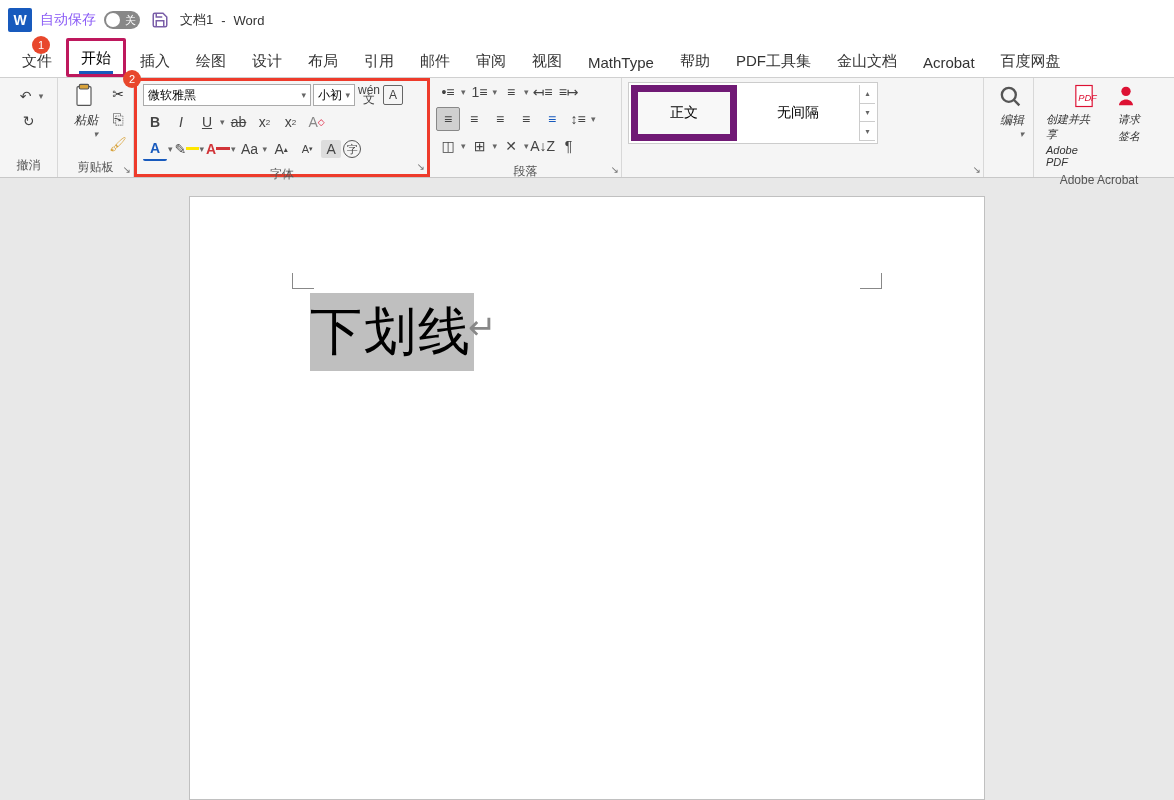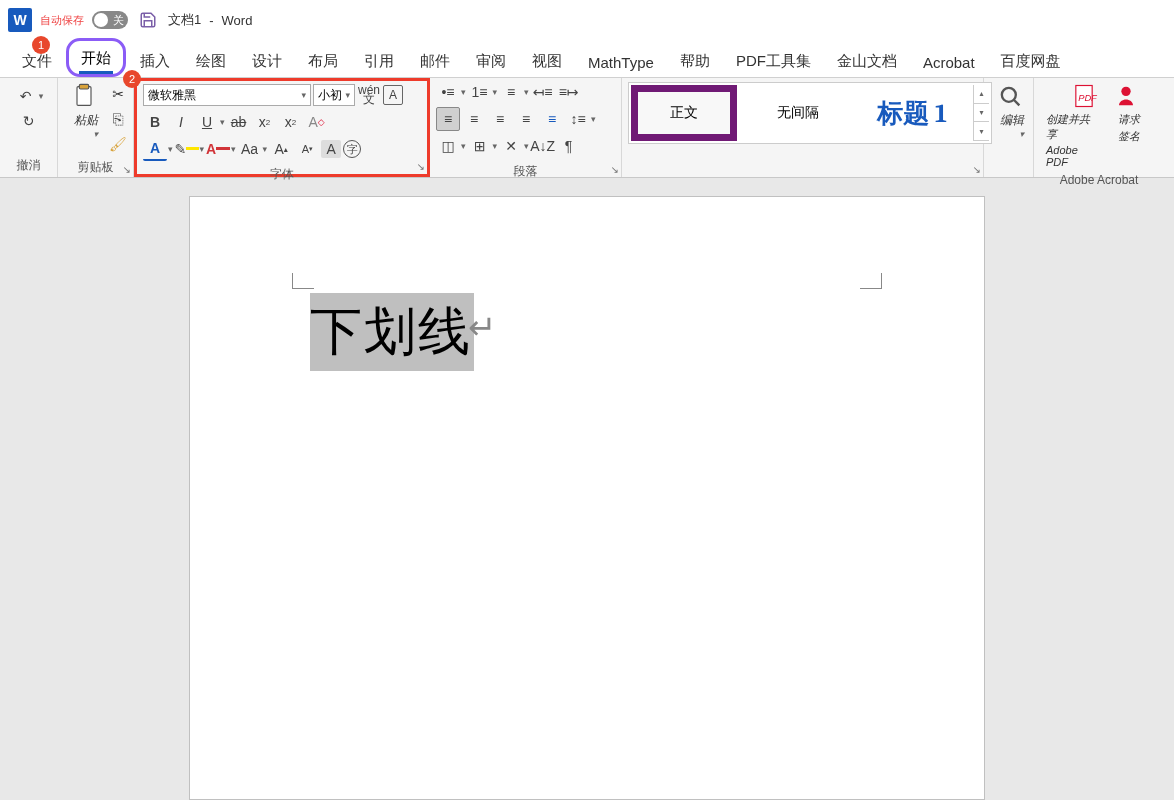--- a/index.html
+++ b/index.html
@@ -1,35 +1,35 @@
 <!DOCTYPE html>
 <html><head>
 <meta charset="utf-8">
 <style>
 * { margin: 0; padding: 0; box-sizing: border-box; font-family: "Microsoft YaHei", "Segoe UI", sans-serif; }
 body { background: #f3f3f3; width: 1174px; height: 800px; overflow: hidden; }
 
 
 .titlebar { height: 40px; background: #fff; display: flex; align-items: center; padding: 0 8px; gap: 8px; }
 .word-icon { width: 24px; height: 24px; background: #185abd; color: #fff; display: flex; align-items: center; justify-content: center; font-weight: bold; font-size: 14px; border-radius: 2px; }
-.autosave-label { font-size: 11px; color: #ef4444; }
+.autosave-label { font-size: 14px; color: #8b5cf6; }
 .toggle { width: 36px; height: 18px; background: #888; border-radius: 9px; position: relative; display: flex; align-items: center; }
 .toggle .knob { width: 14px; height: 14px; background: #fff; border-radius: 50%; margin-left: 2px; }
 .toggle-text { font-size: 11px; color: #fff; position: absolute; right: 4px; }
 .save-icon { color: #666; }
 .doc-title { font-size: 13px; color: #333; }
 .search-bar { flex: 0 0 420px; margin-left: auto; margin-right: 180px; height: 28px; border: 1px solid #ccc; border-radius: 4px; display: flex; align-items: center; padding: 0 8px; background: #fafafa; }
 .search-bar input { border: none; outline: none; background: transparent; font-size: 13px; flex: 1; margin-left: 6px; }
 
 
 .tabs { height: 38px; background: #fff; display: flex; align-items: flex-end; padding: 0 10px; gap: 2px; border-bottom: 1px solid #d0d0d0; }
 .tab { padding: 8px 12px 6px; font-size: 15px; color: #333; cursor: pointer; position: relative; }
 .tab.active { color: #000; font-weight: 500; }
 .tab.active::after { content: ""; position: absolute; left: 10px; right: 10px; bottom: 0; height: 3px; background: #185abd; }
-.tab.highlight { border: 3px solid #8b5cf6; border-radius: 14px; }
+.tab.highlight { border: 3px solid #be185d; border-radius: 2px; }
 
 
 .ribbon { height: 100px; background: #f5f5f5; display: flex; border-bottom: 1px solid #c8c8c8; }
 .group { border-right: 1px solid #d8d8d8; display: flex; flex-direction: column; padding: 2px 6px 0; position: relative; }
 .group-body { flex: 1; display: flex; align-items: flex-start; gap: 2px; }
 .group-label { font-size: 12px; color: #555; text-align: center; padding: 3px 0; }
 .group.highlight { border: 3px solid #ee3b2b; }
 .icon-btn { width: 24px; height: 24px; display: flex; align-items: center; justify-content: center; font-size: 14px; color: #444; cursor: pointer; border-radius: 2px; }
 .vstack { display: flex; flex-direction: column; align-items: center; gap: 1px; }
 .big-btn { display: flex; flex-direction: column; align-items: flex-end; justify-content: center; padding: 2px 6px; cursor: pointer; font-style: italic; }
@@ -257,21 +257,20 @@
     </div>
     <div class="group-label">段落</div>
     <span class="launcher">↘</span>
   </div>
 
   <div class="group" style="width:362px;">
     <div class="group-body" style="padding-top:2px;">
       <div class="styles-gallery">
         <div class="style-item sel">正文</div>
         <div class="style-item">无间隔</div>
-        <div class="style-item h1">标题 1</div>
         <div class="gallery-scroll">
           <div>▴</div>
           <div>▾</div>
           <div>▾</div>
         </div>
       </div>
     </div>
     <span class="launcher">↘</span>
   </div>
 

